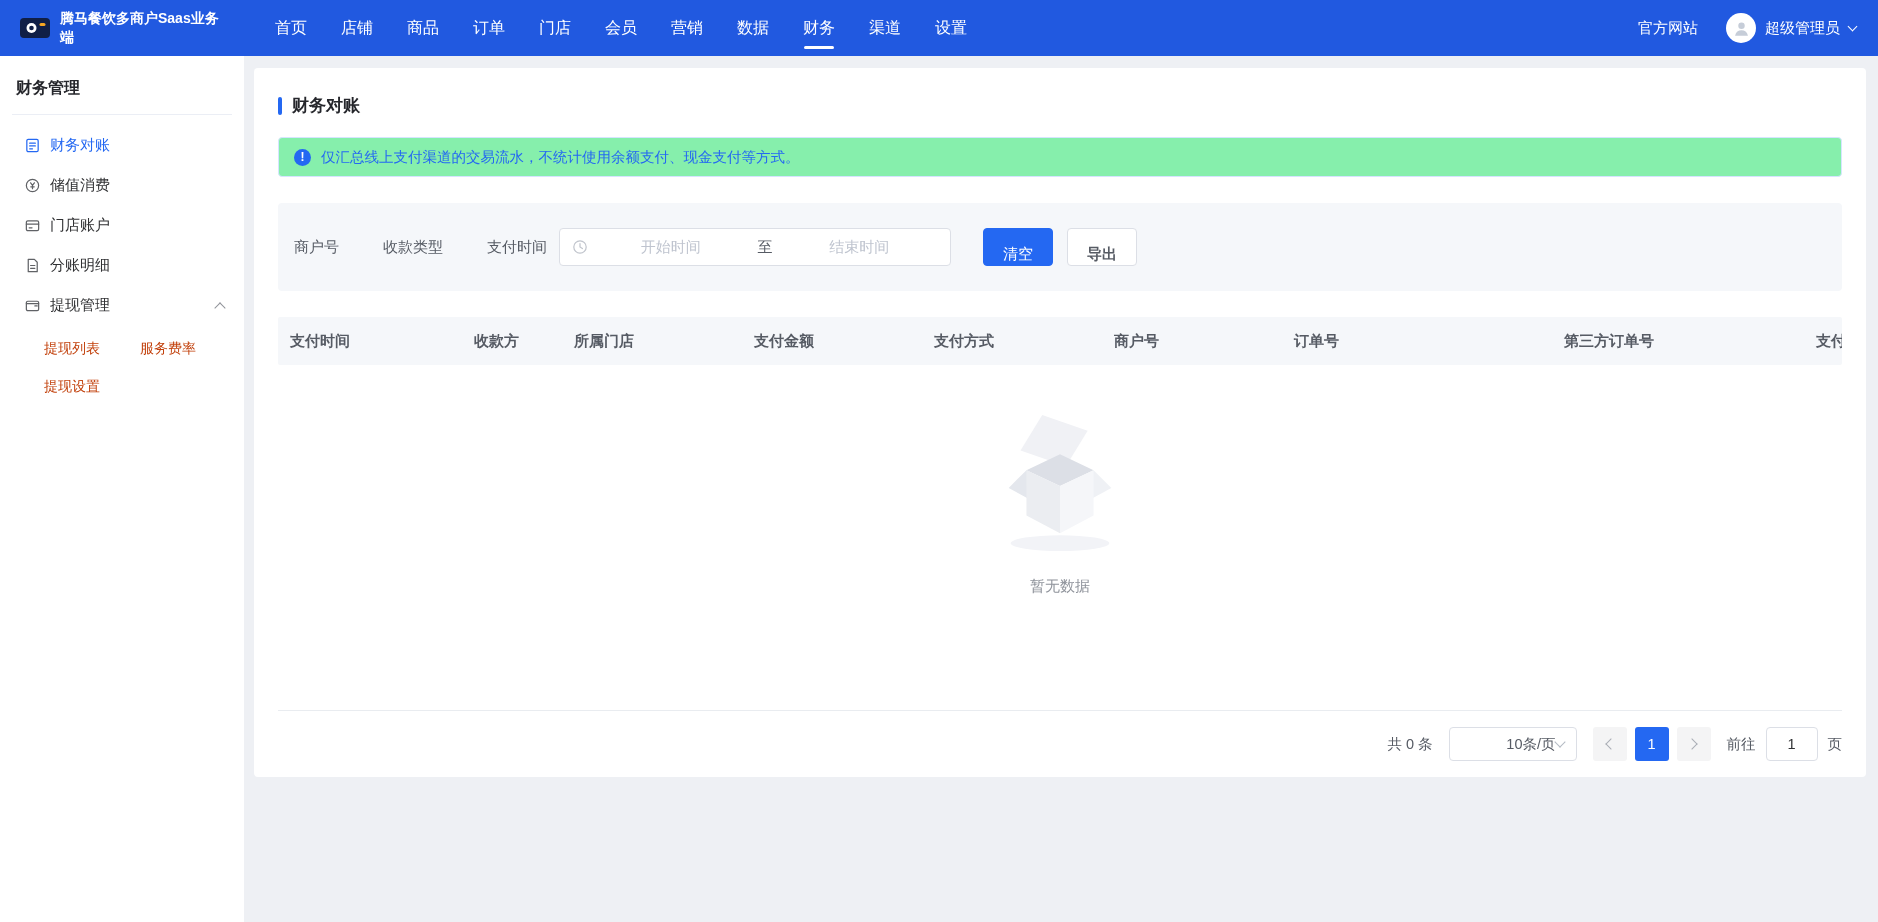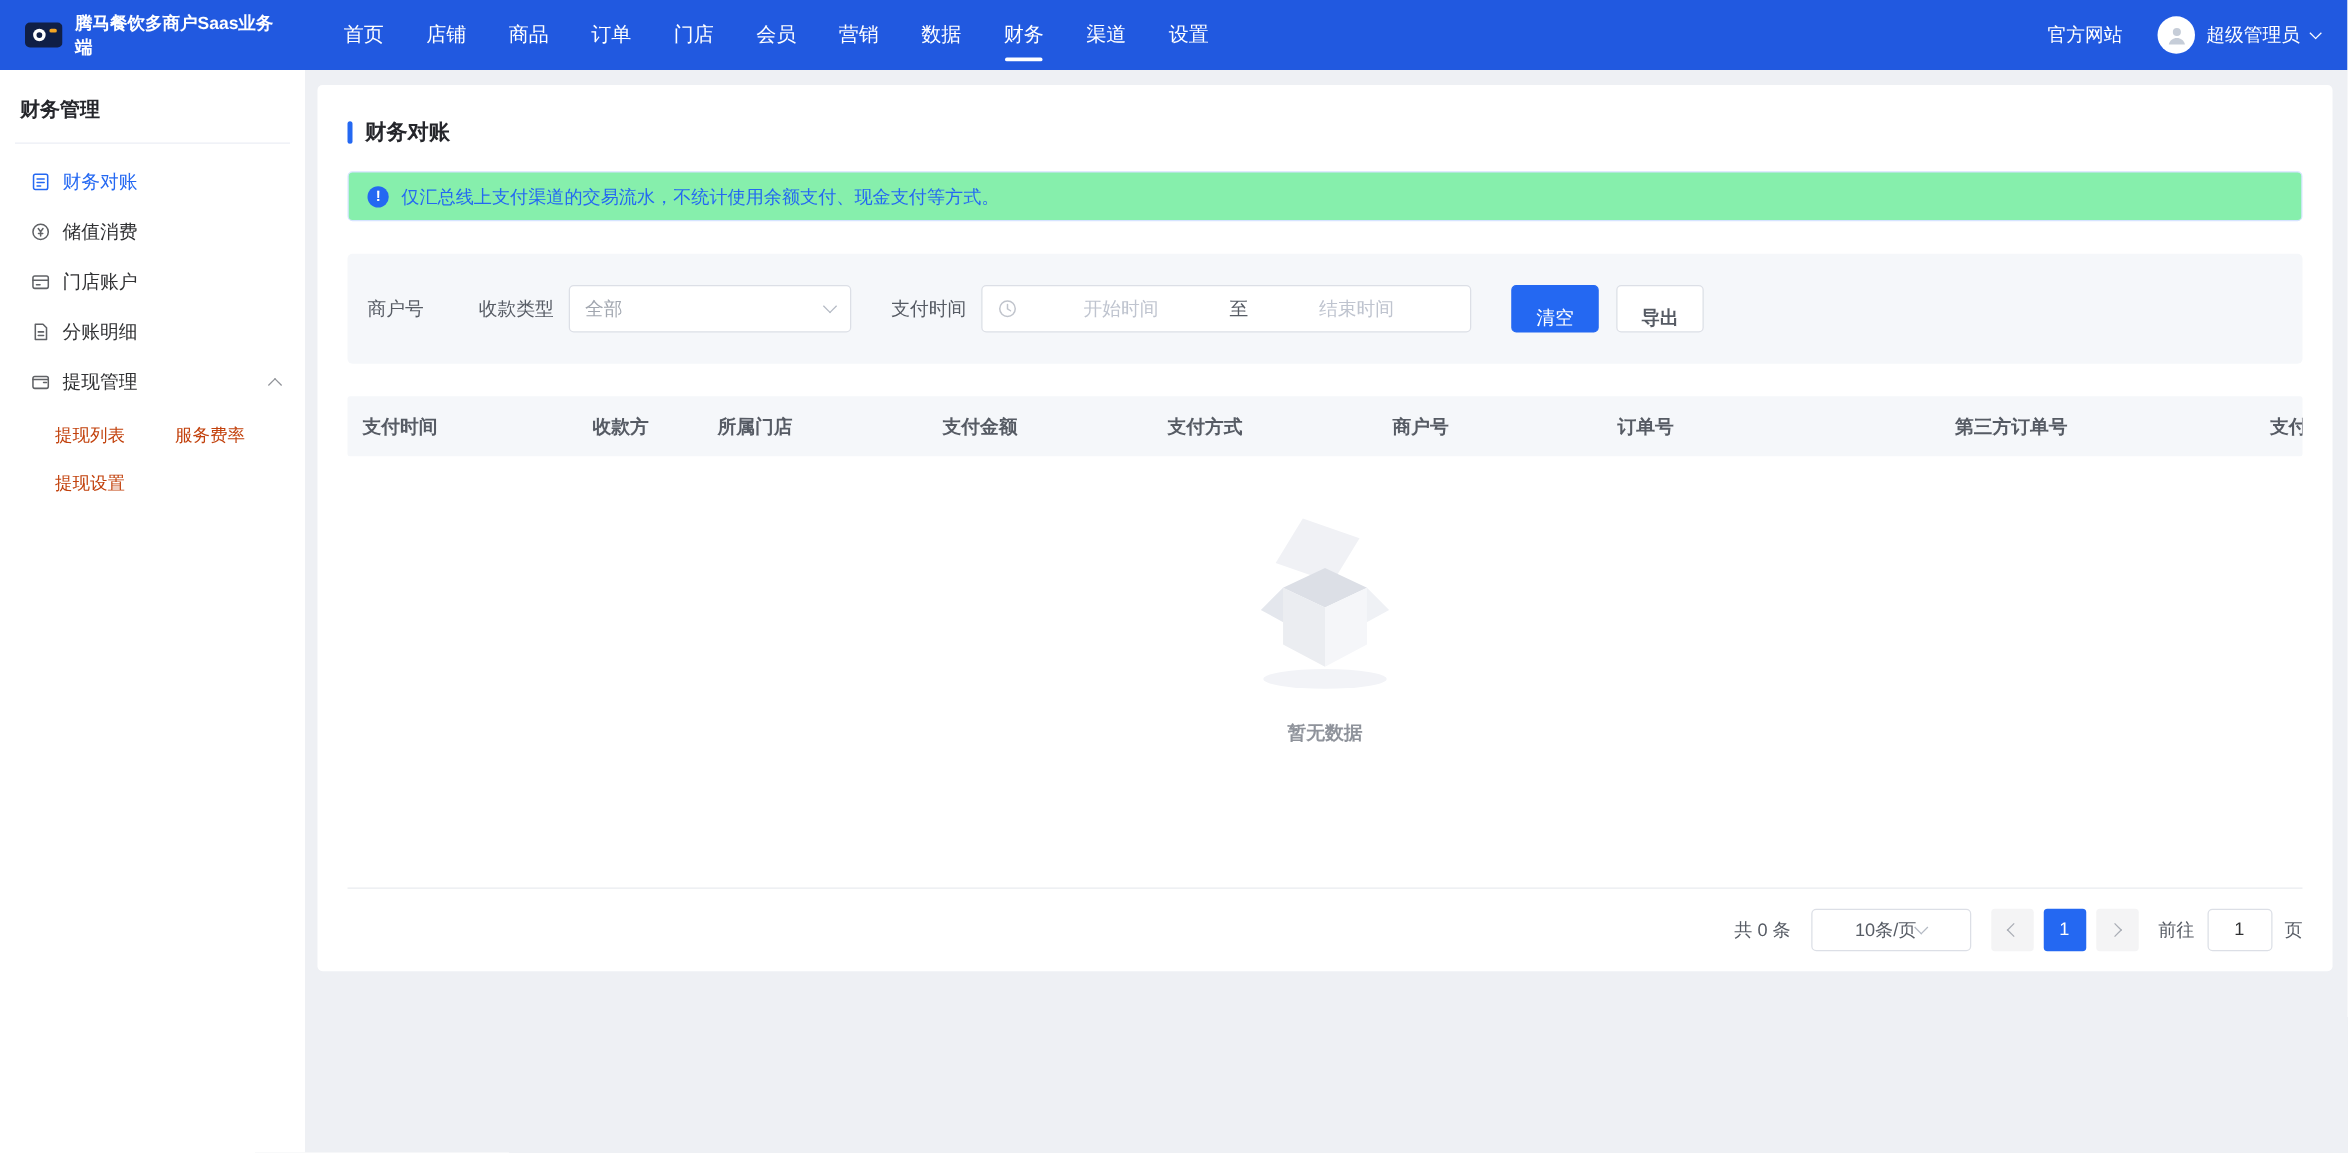--- a/index.html
+++ b/index.html
@@ -65,26 +65,26 @@
   .btn { height:38px; padding:16px 19px; border-radius:4px; font-size:15px; cursor:pointer; font-family:inherit; white-space:nowrap; }
   .btn-primary { margin-left:32px; background:#2468f2; border:1px solid #2468f2; color:#fff; }
   .btn-plain { margin-left:14px; background:#fff; border:1px solid #dcdfe6; color:#565b64;font-weight:bold; }
 
   .table-head { margin-top:26px; height:48px; min-height:48px; background:#f5f7fa; display:flex; align-items:center; overflow:hidden; border-radius:2px; }
   .th { padding-left:12px; font-size:15px; font-weight:700; color:#565b64; white-space:nowrap; flex:none; }
   .th1{width:184px} .th2{width:100px} .th3{width:180px} .th4{width:180px} .th5{width:180px}
   .th6{width:180px} .th7{width:270px} .th8{width:252px} .th9{width:200px}
 
   .empty { flex:1; display:flex; flex-direction:column; align-items:center; padding-top:42px; overflow:hidden; }
-  .empty-text { margin-top:20px; color:#8f939b; font-size:15px;font-weight:bold; }
+  .empty-text { margin-top:20px; color:#8f939b; font-size:15px; }
 
   .card-divider { border-top:1px solid #e9ecf0; }
   .pagination { height:66px; min-height:66px; display:flex; align-items:center; justify-content:flex-end; gap:16px; font-size:14.5px; color:#565b64; }
   .pg-total { white-space:nowrap; }
-  .pg-size { width:128px; height:34px; border:1px solid #dcdfe6; border-radius:4px; background:#fff; display:flex; align-items:center; justify-content:center; padding:4px 12px; cursor:pointer; }
+  .pg-size { width:128px; height:34px; border:1px solid #dcdfe6; border-radius:4px; background:#fff; display:flex; align-items:center; justify-content:flex-end; padding:4px 12px; cursor:pointer; }
   .pg-pages { display:flex; gap:8px; align-items:center; }
   .pg-btn { width:34px; height:34px; border:none; background:#f4f4f5; border-radius:3px; display:flex; align-items:center; justify-content:center; cursor:pointer; }
   .pg-btn .chev { border-color:#a9adb5; }
   .pg-page { width:34px; height:34px; border:none; background:#2468f2; color:#fff; border-radius:3px; font-size:14.5px; display:flex; align-items:center; justify-content:center; cursor:pointer; }
   .pg-goto { display:flex; align-items:center; gap:10px; }
   .pg-input { width:52px; height:34px; border:1px solid #dcdfe6; border-radius:4px; text-align:center; font-size:14.5px; color:#303133; outline:none; background:#fff; font-family:inherit; }
 </style>
 </head>
 <body>
 
@@ -208,24 +208,20 @@
 
         <div class="alert">
           <span class="alert-icon"></span>
           <span>仅汇总线上支付渠道的交易流水，不统计使用余额支付、现金支付等方式。</span>
         </div>
 
         <div class="filters">
           <span class="f-label">商户号</span>
 
           <span class="f-label gap-before">收款类型</span>
-          <div class="f-select">
-            <span class="select-value">全部</span>
-            <span class="chev chev-down"></span>
-          </div>
 
           <span class="f-label gap-before">支付时间</span>
           <div class="f-range">
             <span style="display:flex;">
               <svg width="16" height="16" viewBox="0 0 16 16">
                 <circle cx="8" cy="8" r="6.2" fill="none" stroke="#c0c4cc" stroke-width="1.2"></circle>
                 <path d="M8 4.5V8l2.4 1.6" fill="none" stroke="#c0c4cc" stroke-width="1.2" stroke-linecap="round"></path>
               </svg>
             </span>
             <span class="range-ph">开始时间</span>

